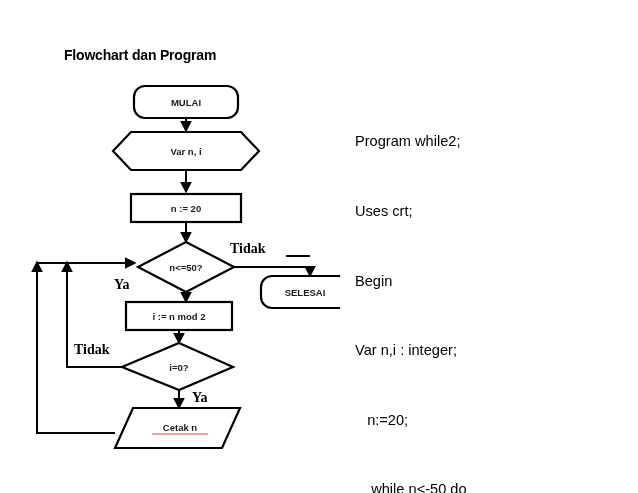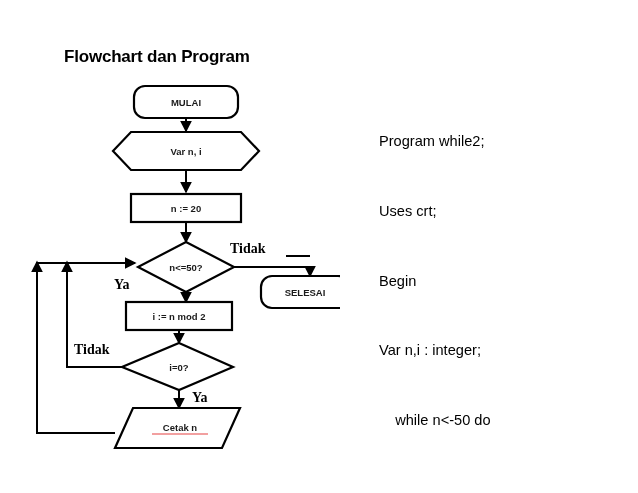--- a/index.html
+++ b/index.html
@@ -19,21 +19,21 @@
     position: absolute;
     left: 0; top: 0;
     width: 638px;
     height: 493px;
     background: #ffffff;
   }
   #page-title {
     position: absolute;
     left: 64px;
     top: 47px;
-    font-size: 17px;
+    font-size: 14px;
     font-weight: bold;
     color: #000000;
     letter-spacing: -0.2px;
     white-space: nowrap;
   }
   #flowchart-svg {
     position: absolute;
     left: 0;
     top: 70px;
   }
@@ -68,21 +68,20 @@
     top: 84px;
     width: 270px;
     font-family: "Liberation Sans", sans-serif;
     font-size: 14.6px;
     line-height: 23.2px;
     color: #000000;
     white-space: pre;
   }
   #code-block .code-line {
     white-space: pre;
-    margin-left: 24px;
   }
 </style>
 </head>
 <body>
 
 <div id="slide">
 
   <div id="page-title">Flowchart dan Program</div>
 
   <svg id="flowchart-svg" width="340" height="400" viewBox="0 0 340 400">
@@ -163,20 +162,21 @@
     <text class="branch-label" x="114" y="216" text-anchor="start">Ya</text>
     <text class="branch-label" x="74" y="281" text-anchor="start">Tidak</text>
     <text class="branch-label" x="192" y="329" text-anchor="start">Ya</text>
   </svg>
 
   <div id="code-block">
     <div class="code-line">Program while2;</div>
     <div class="code-line">Uses crt;</div>
     <div class="code-line">Begin</div>
     <div class="code-line">Var n,i : integer;</div>
+    <div class="code-line">   n:=20;</div>
     <div class="code-line">    while n&lt;-50 do</div>
     
     
     
     
     
     
     
   </div>
 

